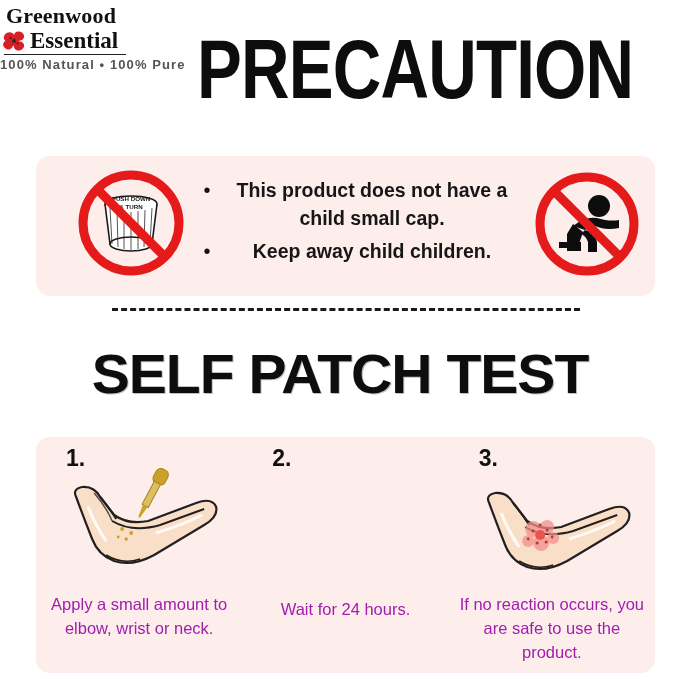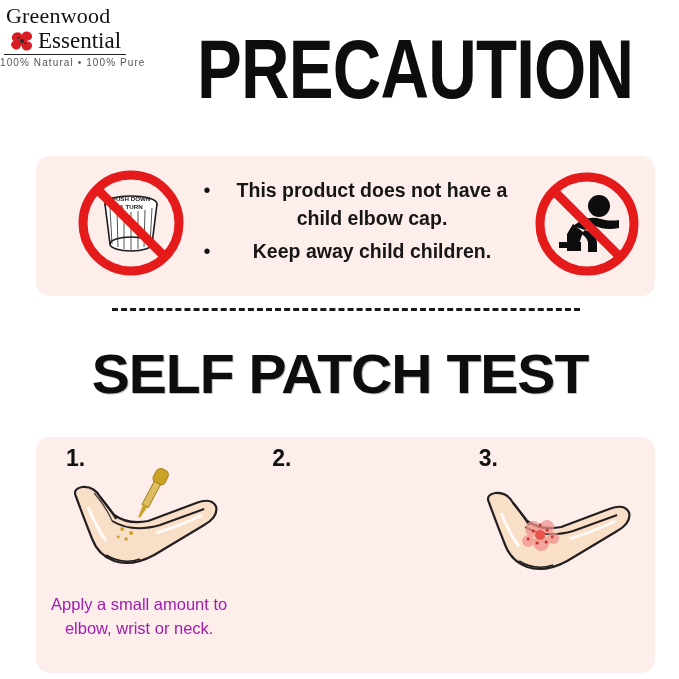--- a/index.html
+++ b/index.html
@@ -15,50 +15,51 @@
     overflow: hidden;
   }
 
   
   #brand-logo {
     position: absolute;
     left: 0px;
     top: 4px;
     width: 128px;
     text-align: center;
+    font-weight: bold;
   }
   #brand-logo .logo-line1 {
     font-family: "Liberation Serif", serif;
     font-size: 22px;
     line-height: 24px;
     color: #111111;
     letter-spacing: 0.2px;
     text-align: left;
     padding-left: 6px;
   }
   #brand-logo .logo-row2 {
     display: flex;
     align-items: center;
     gap: 2px;
-    padding-left: 10px;
+    padding-left: 2px;
   }
   #brand-logo .logo-line2 {
     font-family: "Liberation Serif", serif;
     font-size: 23px;
     line-height: 25px;
     color: #111111;
   }
   #brand-logo .logo-rule {
     height: 1px;
     background: #222;
     margin: 1px 2px 2px 4px;
   }
   #brand-logo .logo-tagline {
     font-family: "Liberation Sans", sans-serif;
-    font-size: 10px;
+    font-size: 13px;
     letter-spacing: 1.1px;
     color: #555555;
     text-align: center;
     white-space: nowrap;
   }
   .flower-icon { display:block; }
 
   
   #precaution-title {
     position: absolute;
@@ -262,21 +263,21 @@
       <path d="M52 60 Q62 62 64 72 L64 82 L55 82 L55 72 Q53 66 48 64 Z"></path>
     </g>
     <circle cx="54" cy="54" r="47" fill="none" stroke="#e51b1b" stroke-width="9"></circle>
     <line x1="21" y1="21" x2="87" y2="87" stroke="#e51b1b" stroke-width="9"></line>
   </svg>
 </div>
 
 <div id="precaution-bullets">
   <div class="bullet-row">
     <span class="bullet-dot">•</span>
-    <span class="bullet-text">This product does not have a child elbow cap.</span>
+    <span class="bullet-text">This product does not have a child small cap.</span>
   </div>
   <div class="bullet-row second">
     <span class="bullet-dot">•</span>
     <span class="bullet-text">Keep away child children.</span>
   </div>
 </div>
 
 <div id="section-divider"></div>
 
 <div id="self-patch-title">SELF PATCH TEST</div>
@@ -309,20 +310,21 @@
           <rect x="107" y="17" width="7" height="26" fill="#ddbe63" stroke="#a8861c" stroke-width="1"></rect>
           <path d="M108 43 L113 43 L111.5 56 L109.5 56 Z" fill="#c9a227"></path>
         </g>
       </svg>
     </div>
     <div class="step-caption">Apply a small amount  to elbow, wrist or neck.</div>
   </div>
 
   <div class="step-card">
     <div class="step-number">2.</div>
+    <div class="step-caption single">Wait for 24 hours.</div>
   </div>
 
   <div class="step-card">
     <div class="step-number">3.</div>
     <div class="step-art">
       <svg width="100%" height="120" viewBox="0 0 206 120" preserveAspectRatio="xMidYMid meet" aria-hidden="true">
         <path d="M40 40 Q36 32 46 30 Q58 29 64 40 L78 58 Q92 68 112 64 L160 46 Q176 40 180 50
                  Q182 60 168 68 L118 98 Q96 110 78 104 Q62 98 56 82 Q48 62 40 40 Z" fill="#fadfc8" stroke="#231f20" stroke-width="2.2" stroke-linejoin="round"></path>
         <path d="M64 40 Q74 52 80 62" fill="none" stroke="#231f20" stroke-width="2"></path>
         <path d="M76 64 Q96 76 124 68 L168 52" fill="none" stroke="#231f20" stroke-width="2"></path>
@@ -342,15 +344,16 @@
           <circle cx="84" cy="68" r="1.6"></circle>
           <circle cx="98" cy="67" r="1.6"></circle>
           <circle cx="88" cy="80" r="1.6"></circle>
           <circle cx="97" cy="79" r="1.6"></circle>
           <circle cx="91" cy="62" r="1.4"></circle>
           <circle cx="79" cy="76" r="1.4"></circle>
           <circle cx="103" cy="74" r="1.4"></circle>
         </g>
       </svg>
     </div>
+    <div class="step-caption">If no reaction occurs, you are safe to use the product.</div>
   </div>
 
 </div>
 
 </body></html>

